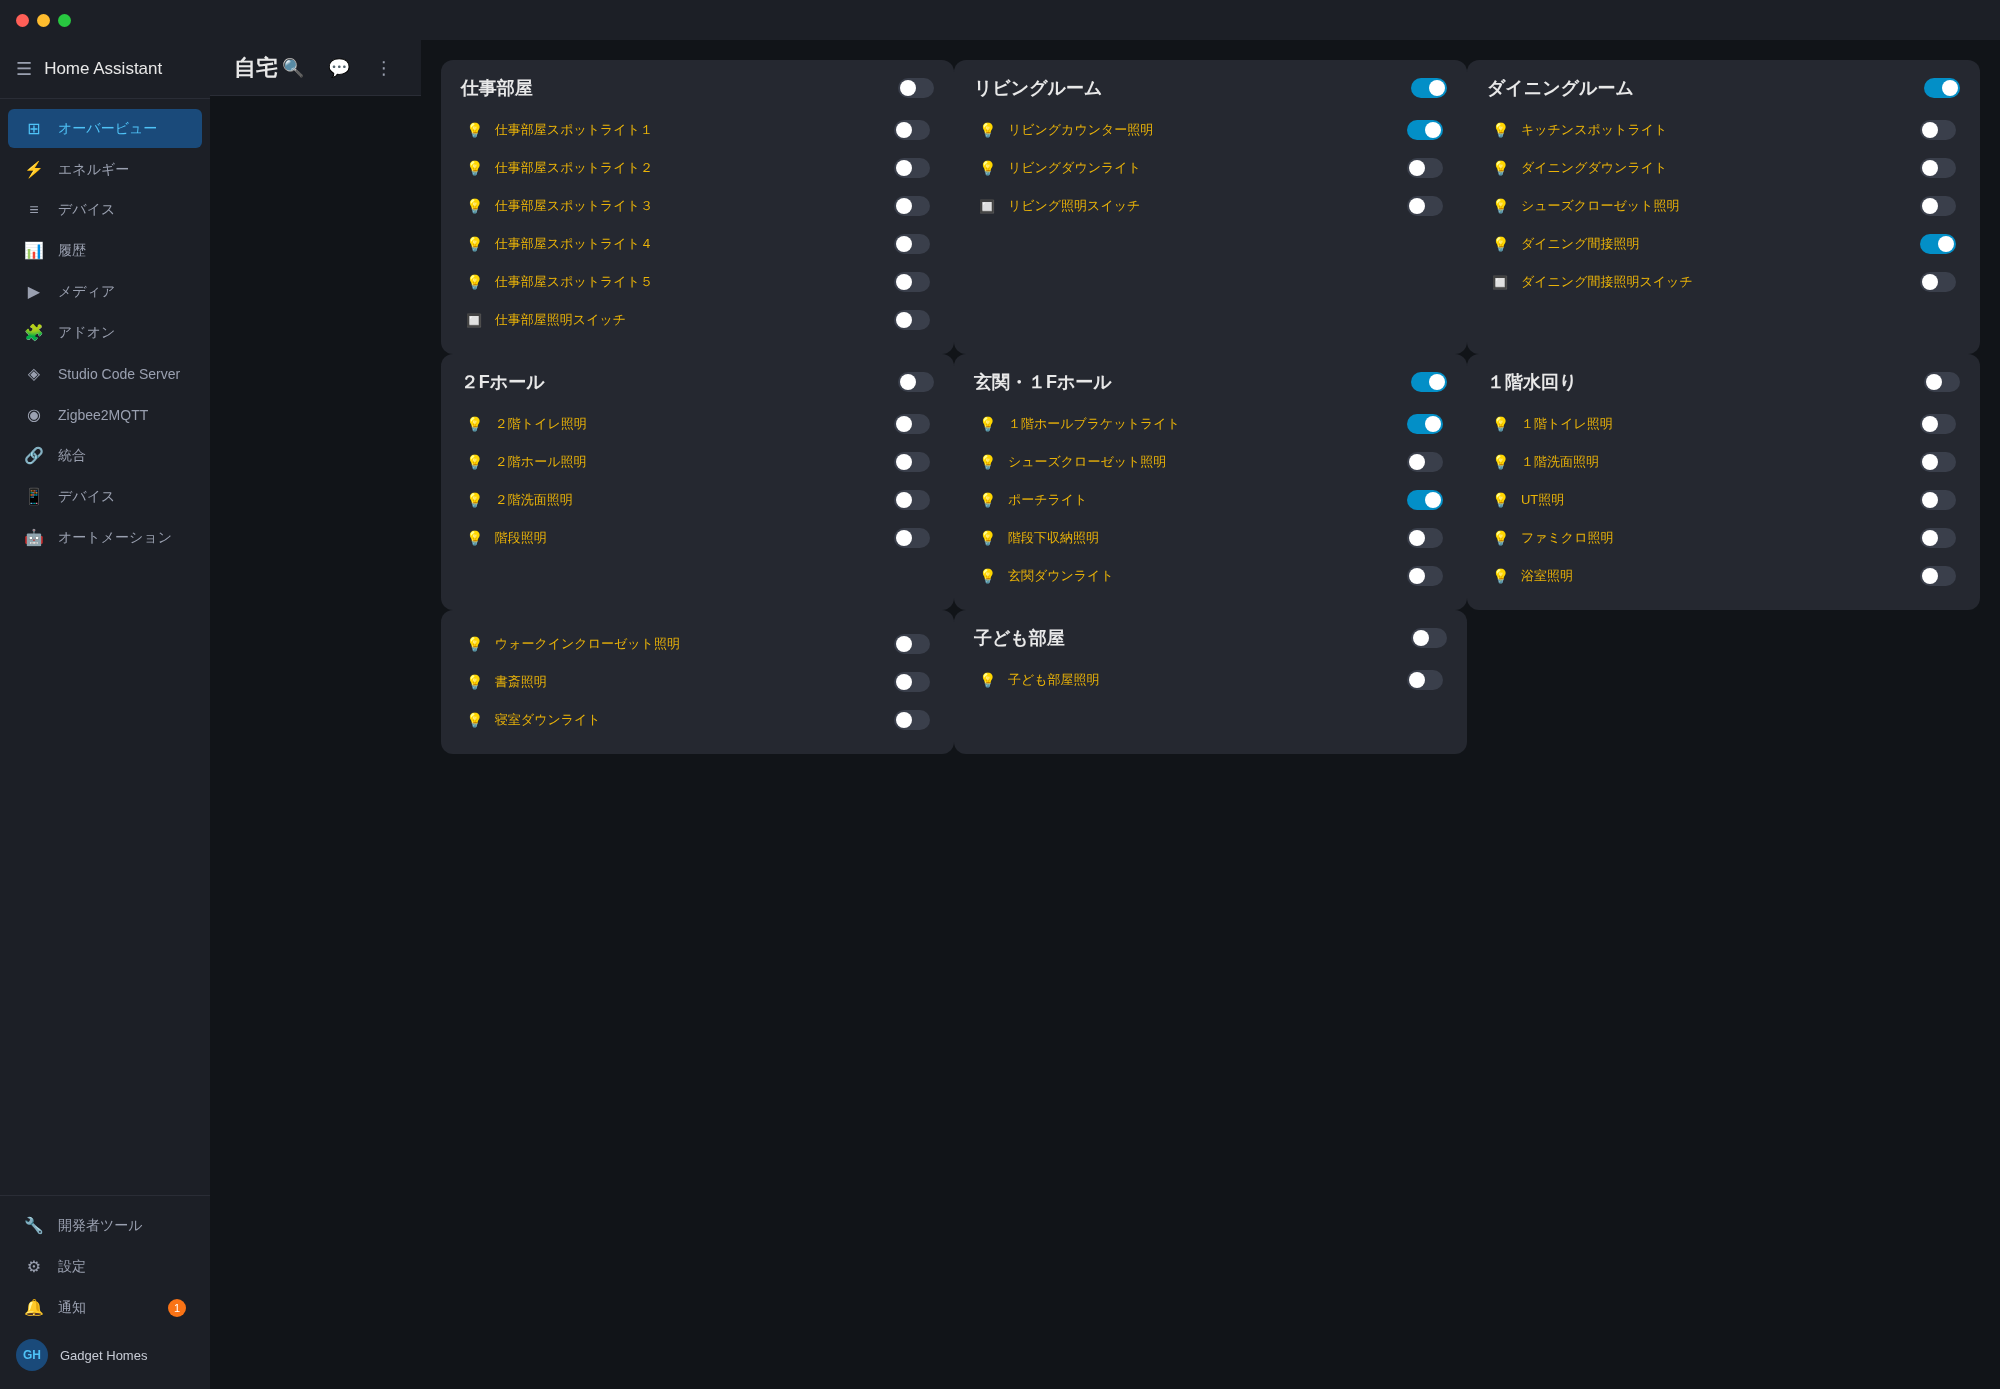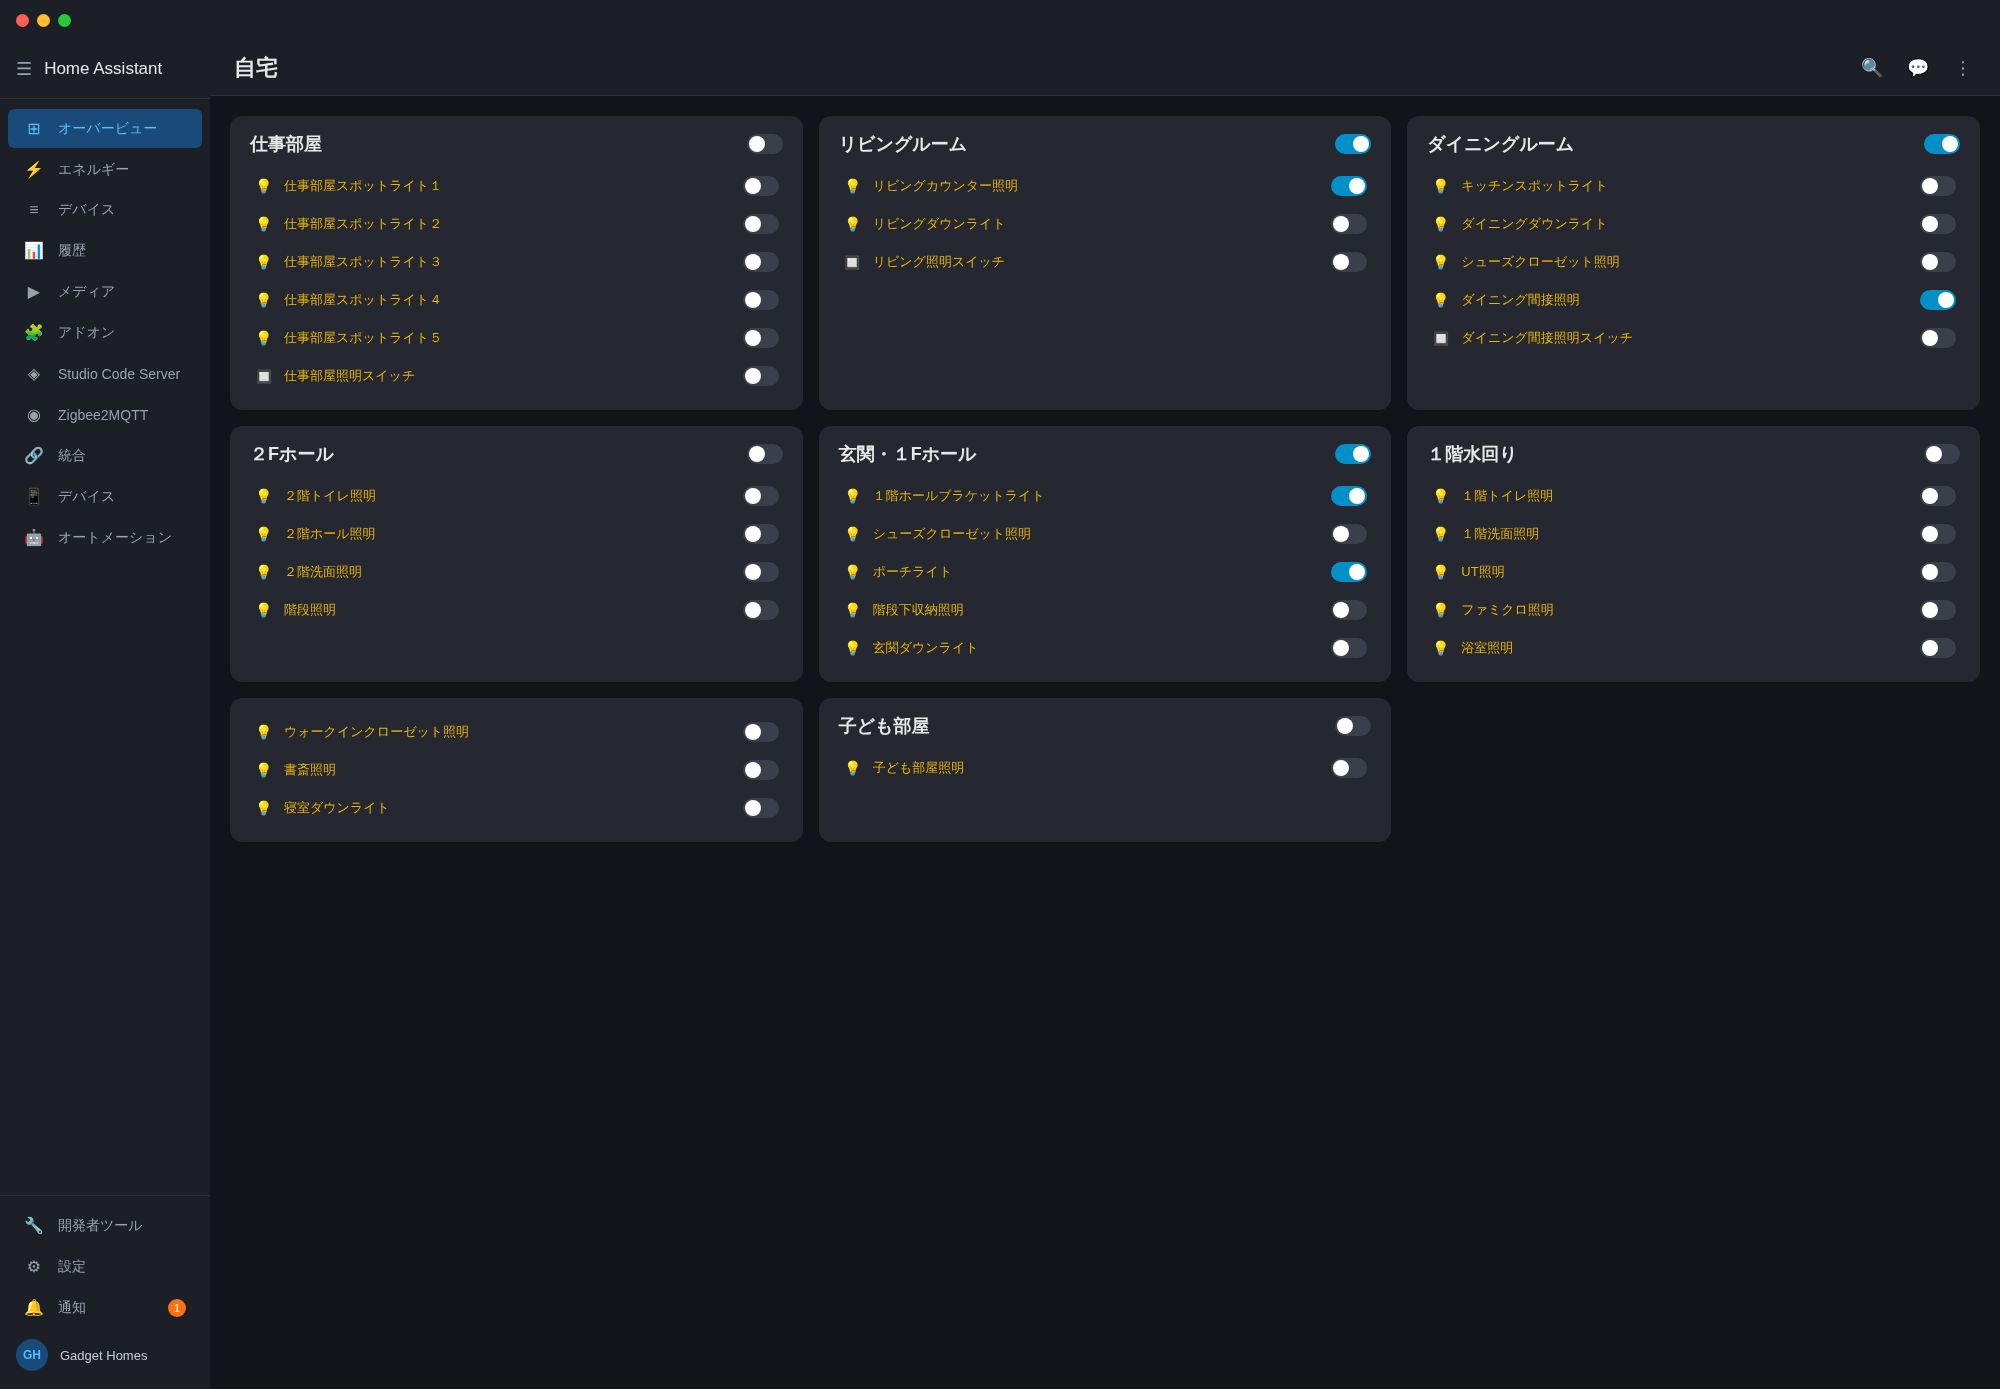--- a/index.html
+++ b/index.html
@@ -129,21 +129,21 @@
       display: flex;
       align-items: center;
       justify-content: center;
       margin-left: auto;
     }
 
     
     .main {
       flex: 1;
       display: flex;
-      flex-direction: column;
+      flex-direction: row;
       overflow: hidden;
     }
     .topbar {
       height: 56px;
       background: #1c1f26;
       display: flex;
       align-items: center;
       padding: 0 24px;
       border-bottom: 1px solid #2a2d36;
       flex-shrink: 0;
@@ -165,21 +165,21 @@
     }
 
     
     .dashboard {
       flex: 1;
       overflow-y: auto;
       padding: 20px;
       display: grid;
       grid-template-columns: repeat(3, 1fr);
       grid-template-rows: auto;
-      gap: 16px;
+      gap: 0;
       align-content: start;
     }
 
     
     .card {
       background: #252830;
       border-radius: 12px;
       padding: 16px 20px;
     }
     .card-header {

